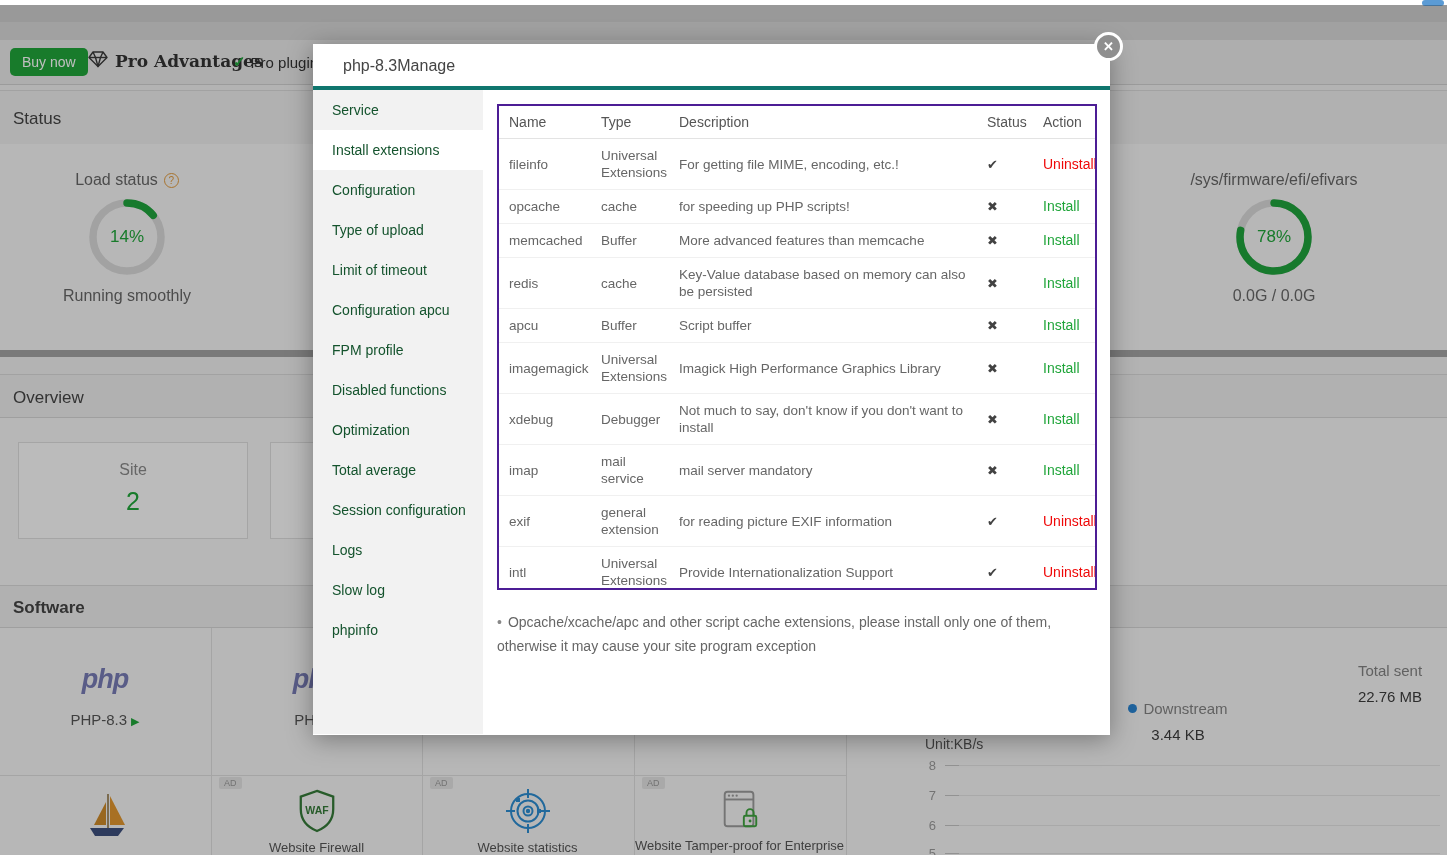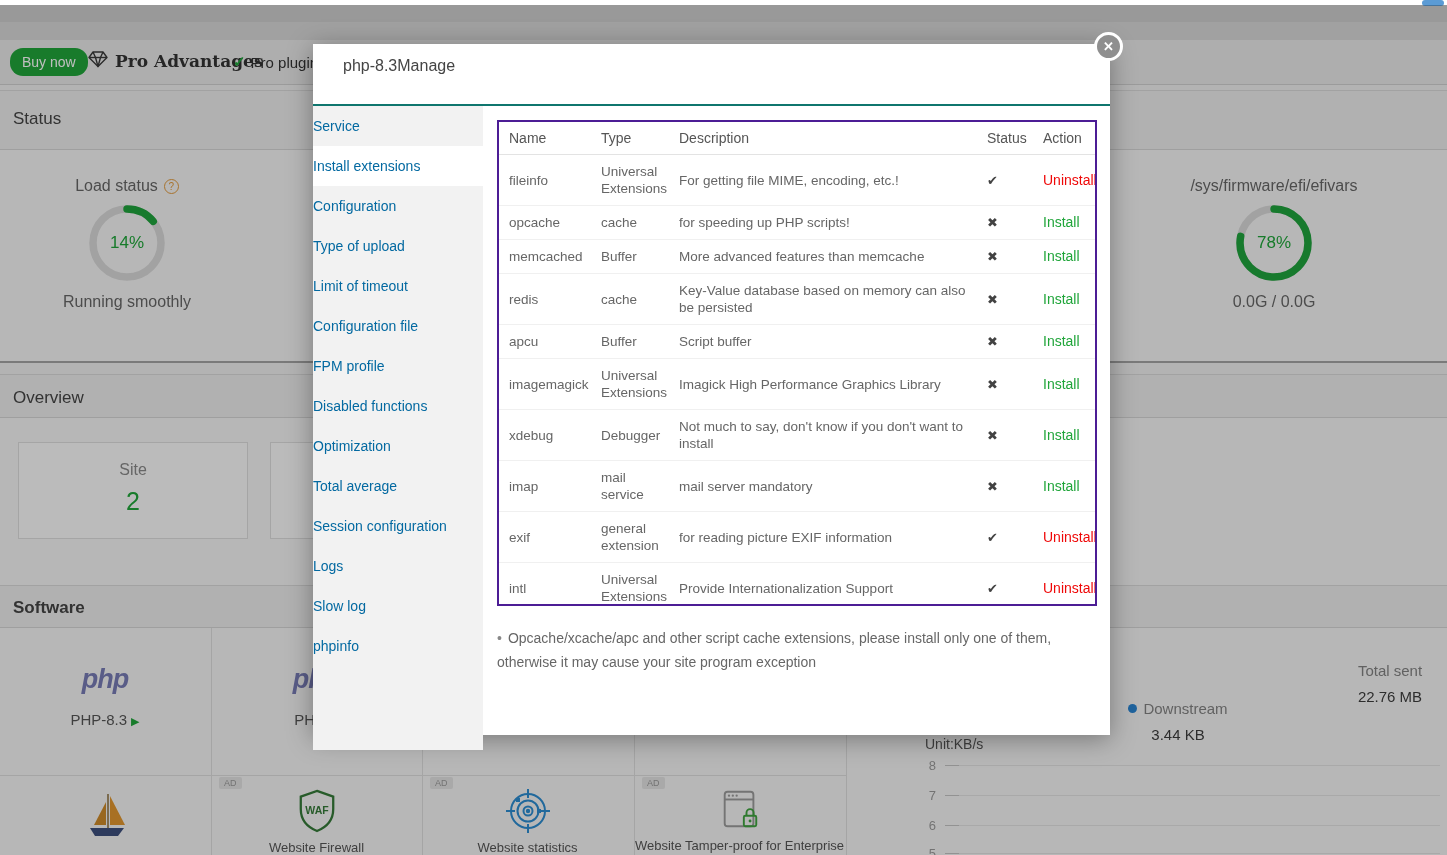--- a/index.html
+++ b/index.html
@@ -10,32 +10,32 @@
 
   
   .top-white { left:0; top:0; width:1447px; height:5px; background:#fff; z-index:1; }
   .top-chip  { left:1422px; top:0; width:22px; height:6px; border-radius:3px; background:#5b9bd5; z-index:2; }
   .band1 { left:0; top:5px;  width:1447px; height:17px; background:#cdcdcd; }
   .band2 { left:0; top:22px; width:1447px; height:18px; background:#d7d7d7; }
 
   
   .toolbar { left:0; top:40px; width:1447px; height:45px; background:#e9e9e9; border-bottom:1px solid #cfcfcf; }
   .buy-btn { position:absolute; left:10px; top:8px; height:28px; padding:0 12px; background:#20a53a;
-    color:#fff; font-size:14px; line-height:28px; border-radius:13px; border:none; cursor:pointer; }
+    color:#fff; font-size:14px; line-height:28px; border-radius:5px; border:none; cursor:pointer; }
   .pro-adv { position:absolute; left:88px; top:10px; display:flex; align-items:center; gap:7px;
     font-family:"DejaVu Serif", serif; font-size:17px; color:#333; cursor:pointer;font-weight:bold; }
   .pro-plg { position:absolute; left:233px; top:13px; display:flex; align-items:center; gap:5px;
     font-size:15px; color:#333; cursor:pointer; }
   .chk { color:#21a73d; font-weight:bold; font-size:15px; }
 
   
   .sec-head { background:#ececec; border-top:1px solid #d9d9d9; border-bottom:1px solid #d5d5d5; }
   .sec-title { position:absolute; left:13px; font-size:17px; color:#444; }
   .status-head { left:0; top:90px;  width:1447px; height:60px; }
-  .status-body { left:0; top:150px; width:1447px; height:213px; background:#f5f5f5; border-bottom:2px solid #a3a3a3; }
+  .status-body { left:0; top:144px; width:1447px; height:213px; background:#f5f5f5; border-bottom:7px solid #a3a3a3; }
   .ovw-head  { left:0; top:374px; width:1447px; height:44px; }
   .ovw-body  { left:0; top:418px; width:1447px; height:167px; background:#f5f5f5; }
   .sw-head   { left:0; top:585px; width:1447px; height:43px;font-weight:bold; }
   .sw-body   { left:0; top:628px; width:1447px; height:227px; background:#f5f5f5; }
 
   
   .gauge { position:absolute; width:220px; text-align:center; }
   .gauge-label { font-size:16px; color:#666; display:flex; justify-content:center; align-items:center; gap:6px; }
   .help-ic { display:inline-block; width:15px; height:15px; border:1px solid #e09a3e; border-radius:50%;
     color:#e09a3e; font-size:10px; line-height:14px; text-align:center; cursor:pointer; }
@@ -81,25 +81,25 @@
 
   
   .overlay { left:0; top:5px; width:1447px; height:850px; background:rgba(0,0,0,0.25); z-index:5; }
 
   
   .modal { left:313px; top:44px; width:797px; height:691px; background:#fff; z-index:10;
     box-shadow:0 4px 24px rgba(0,0,0,0.35); }
   .modal-close { position:absolute; left:781px; top:-12px; width:29px; height:29px; border-radius:50%;
     background:#8f8f8f; border:3px solid #fff; color:#fff; font-size:13px; font-weight:bold;
     display:flex; align-items:center; justify-content:center; cursor:pointer; z-index:12; }
-  .modal-header { height:62px; border-bottom:2px solid #0f766e; }
+  .modal-header { height:46px; border-bottom:4px solid #0f766e; }
   .modal-title { padding:13px 0 0 30px; font-size:16px; color:#444; }
   .modal-body { display:flex; height:644px; }
   .m-menu { width:170px; background:#f2f2f2; flex-shrink:0; }
-  .m-item { height:40px; line-height:40px; font-size:14px; color:#0369a1; cursor:pointer; }
+  .m-item { height:40px; line-height:40px; padding-left:19px; font-size:14px; color:#14532d; cursor:pointer; }
   .m-item.active { background:#fff; }
   .m-content { flex:1; padding:14px; position:relative; }
   .tbl-wrap { height:486px; overflow:hidden; border:2px solid #4c1d95; }
   table.ext { width:100%; border-collapse:collapse; table-layout:fixed; }
   table.ext th { font-weight:normal; text-align:left; font-size:14px; color:#555;
     padding:8px 10px; border-bottom:1px solid #e3e3e3; background:#fff; }
   table.ext td { font-size:13.5px; color:#666; padding:8px 10px; border-bottom:1px solid #f0f0f0;
     vertical-align:middle; line-height:17px; }
   td.c-name { color:#555; }
   .st-ico { color:#424242; font-size:13px; }
@@ -312,21 +312,21 @@
     <div class="modal-header">
       <div class="modal-title">php-8.3Manage</div>
     </div>
     <div class="modal-body">
       <div class="m-menu">
         <div class="m-item">Service</div>
         <div class="m-item active">Install extensions</div>
         <div class="m-item">Configuration</div>
         <div class="m-item">Type of upload</div>
         <div class="m-item">Limit of timeout</div>
-        <div class="m-item">Configuration file</div>
+        <div class="m-item">Configuration apcu</div>
         <div class="m-item">FPM profile</div>
         <div class="m-item">Disabled functions</div>
         <div class="m-item">Optimization</div>
         <div class="m-item">Total average</div>
         <div class="m-item">Session configuration</div>
         <div class="m-item">Logs</div>
         <div class="m-item">Slow log</div>
         <div class="m-item">phpinfo</div>
       </div>
       <div class="m-content">

